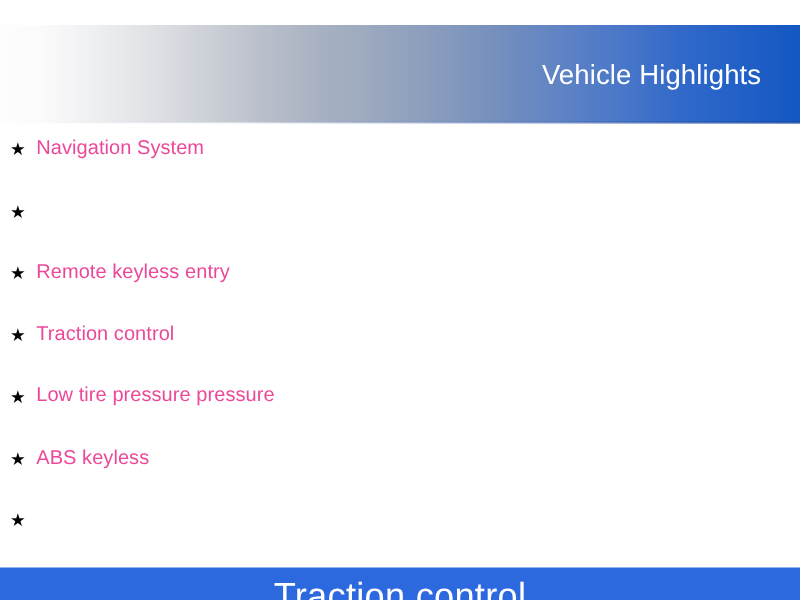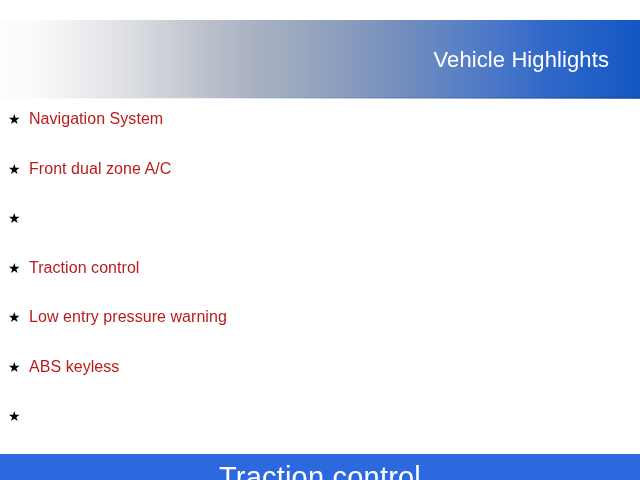--- a/index.html
+++ b/index.html
@@ -97,21 +97,21 @@
     width: 21px;
     font-size: 14px;
     line-height: 22px;
     color: #000000;
     flex: 0 0 auto;
     text-align: left;
   }
   .bullet-text {
     font-size: 16px;
     line-height: 22px;
-    color: #b91c1c;
+    color: #ec4899;
     white-space: nowrap;
     letter-spacing: 0.05px;
   }
 
   
   #footer-band {
     position: absolute;
     left: 0;
     top: 434px;
     width: 640px;
@@ -142,35 +142,35 @@
 
   <ul id="bullet-list">
 
     <li class="bullet-row">
       <span class="bullet-star">★</span>
       <span class="bullet-text">Navigation System</span>
     </li>
 
     <li class="bullet-row">
       <span class="bullet-star">★</span>
-      <span class="bullet-text">Front dual zone A/C</span>
     </li>
 
     <li class="bullet-row">
       <span class="bullet-star">★</span>
+      <span class="bullet-text">Remote keyless entry</span>
     </li>
 
     <li class="bullet-row">
       <span class="bullet-star">★</span>
       <span class="bullet-text">Traction control</span>
     </li>
 
     <li class="bullet-row">
       <span class="bullet-star">★</span>
-      <span class="bullet-text">Low entry pressure warning</span>
+      <span class="bullet-text">Low tire pressure pressure</span>
     </li>
 
     <li class="bullet-row">
       <span class="bullet-star">★</span>
       <span class="bullet-text">ABS keyless</span>
     </li>
 
     <li class="bullet-row">
       <span class="bullet-star">★</span>
     </li>

